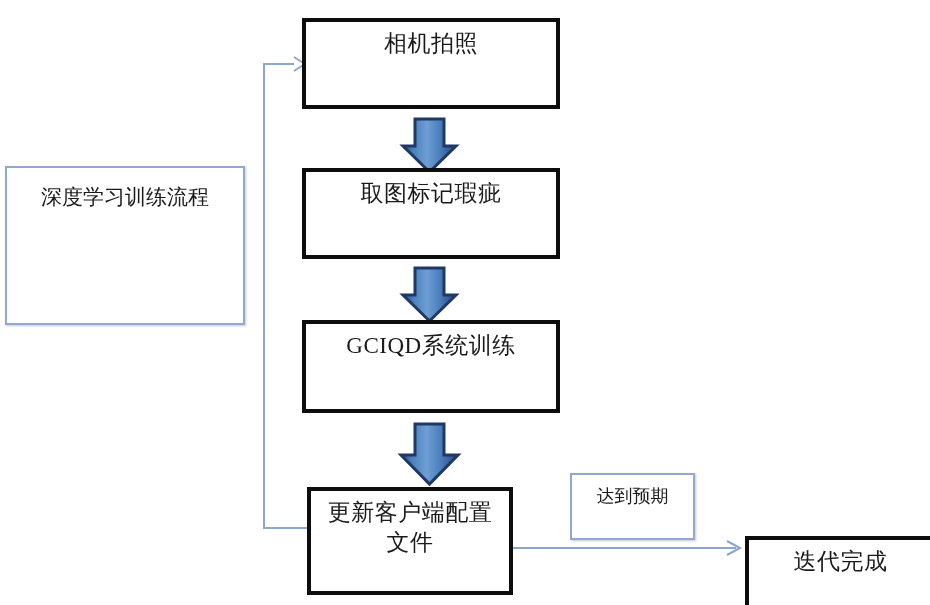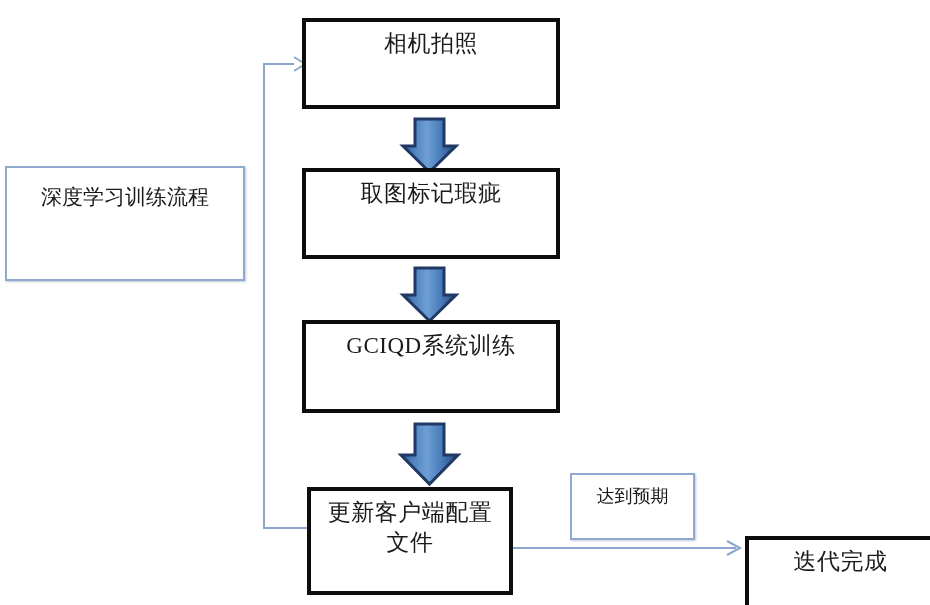--- a/index.html
+++ b/index.html
@@ -86,21 +86,21 @@
 
     <g>
       <path d="M415,268 L444,268 L444,295 L456,295 L429.5,321 L403,295 L415,295 Z" fill="url(#arrGrad)" stroke="#1f3864" stroke-width="3" stroke-linejoin="miter"></path>
     </g>
 
     <g>
       <path d="M415,424 L444,424 L444,455 L458,455 L429.5,484 L401,455 L415,455 Z" fill="url(#arrGrad)" stroke="#1f3864" stroke-width="3" stroke-linejoin="miter"></path>
     </g>
   </svg>
 
-  <div class="nbox" id="info-panel" style="left:5px;top:166px;width:240px;height:115px;">
+  <div class="nbox" id="info-panel" style="left:5px;top:166px;width:240px;height:159px;">
     <span class="txt ln1">深度学习训练流程</span>
   </div>
 
   <div class="pbox" id="node-annotate" style="left:302px;top:168px;width:258px;height:91px;">
     <span class="txt">取图标记瑕疵</span>
   </div>
 
   <div class="pbox" id="node-capture" style="left:302px;top:18px;width:258px;height:91px;">
     <span class="txt">相机拍照</span>
   </div>

